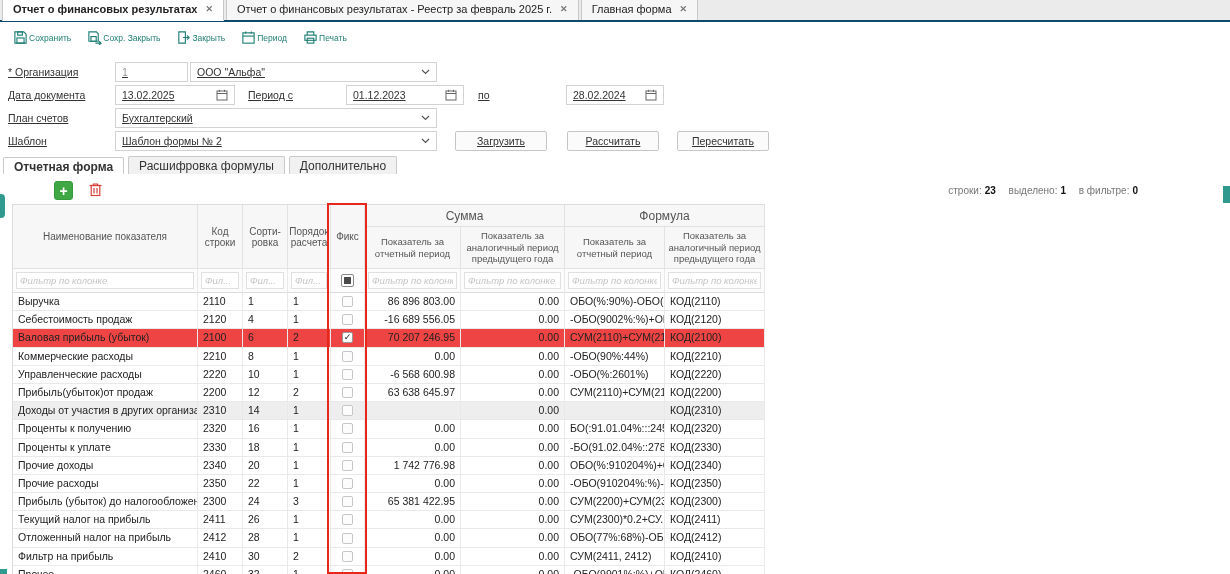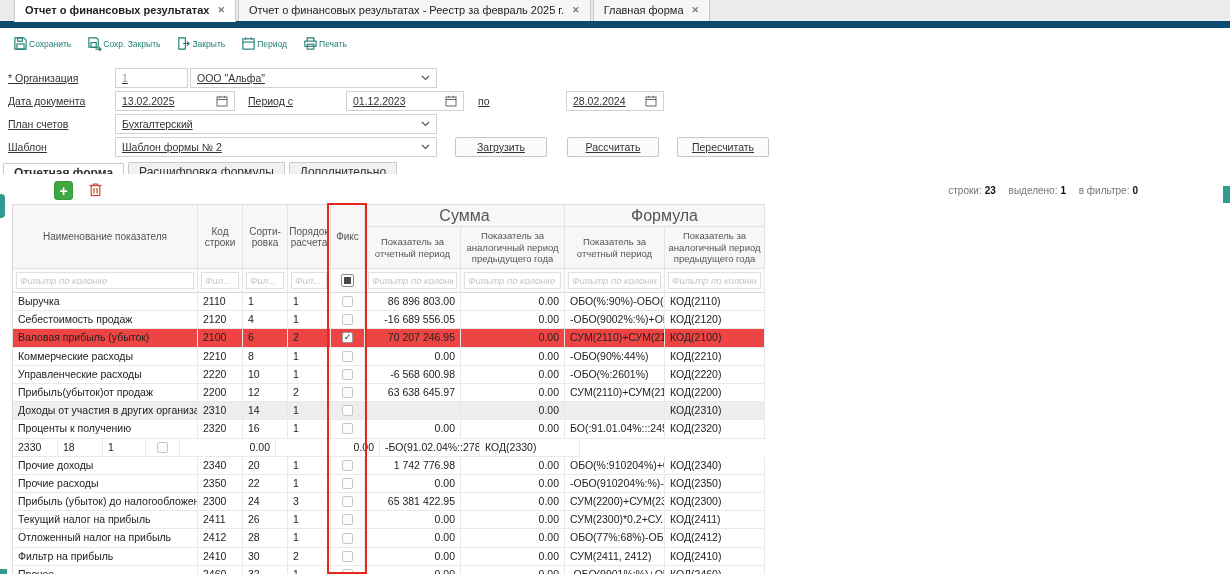--- a/index.html
+++ b/index.html
@@ -2,22 +2,22 @@
 <html><head>
 <meta charset="utf-8">
 <style>
   * { margin:0; padding:0; box-sizing:border-box; }
   html,body { background:#fff; }
   .app {
     position:relative; width:1230px; height:574px; overflow:hidden;
     font-family:"Liberation Sans", sans-serif; background:#fff; color:#333;
   }
   
-  .tabbar { height:28px; background:#ebebeb; border-bottom:7px solid #0c4a6e;
-            display:flex; align-items:flex-end; padding-left:14px; }
+  .tabbar { height:22px; background:#ebebeb; border-bottom:2px solid #0c4a6e;
+            display:flex; align-items:flex-end; padding-left:2px; }
   .wtab { height:24px; display:flex; align-items:center; padding:0 10px;
           background:#f6f6f6; border:1px solid #c8c8c8; border-bottom:none;
           margin-right:2px; font-size:11px; color:#222; border-radius:2px 2px 0 0;
           white-space:nowrap; cursor:default; }
   .wtab.active { background:#fff; margin-bottom:-1px; border-bottom:1px solid #fff; font-weight:bold; }
   .wtab .x { margin-left:8px; font-size:9px; color:#777; font-weight:bold; }
   
   .toolbar { height:30px; display:flex; align-items:center; padding:1px 6px 0 8px; gap:6px; }
   .tbtn { display:flex; flex-direction:row; align-items:center; justify-content:center;
           gap:1px; background:none; border:none; padding:1px 5px; cursor:pointer; }
@@ -60,21 +60,21 @@
   .stats b:last-child { margin-right:0; }
   
   .table { position:absolute; left:12px; top:30px; border-top:1px solid #dcdcdc; border-left:1px solid #dcdcdc; background:#fff; }
   .thead { display:flex; background:#f7f7f7; }
   .th { border-right:1px solid #e2e2e2; border-bottom:1px solid #e2e2e2; color:#555;
         font-size:10px; text-align:center; display:flex; align-items:center; justify-content:center;
         white-space:pre-line; line-height:11px; background:#f7f7f7; }
   .th.tall { height:64px; }
   .gcol { display:flex; flex-direction:column; }
   .ghead { height:22px; border-right:1px solid #e2e2e2; border-bottom:1px solid #e2e2e2;
-           display:flex; align-items:center; justify-content:center; font-size:16px; color:#555; background:#f7f7f7; }
+           display:flex; align-items:center; justify-content:center; font-size:12px; color:#555; background:#f7f7f7; }
   .gsub { display:flex; }
   .th.sub { height:42px; font-size:9.5px; line-height:11.5px; padding:2px; overflow:hidden; }
   .c-name{width:185px}.c-code{width:45px}.c-sort{width:45px}.c-order{width:43px}.c-fix{width:34px}
   .c-sum{width:96px}.c-sum2{width:104px}.c-f1{width:100px}.c-f2{width:100px}
   .frow-filter { display:flex; background:#fcfcfc;justify-content:space-between; }
   .fc { border-right:1px solid #e9e9e9; border-bottom:1px solid #dcdcdc; height:24px; padding:3px;
         display:flex; align-items:center; justify-content:center; }
   .fc input { width:100%; height:17px; border:1px solid #e0e0e0; font-size:9.5px; padding:0 3px;
               font-family:"Liberation Sans",sans-serif; color:#555; }
   .fc input::placeholder { font-style:italic; color:#c4c4c4; }
@@ -420,20 +420,21 @@
     <div class="td c-order">1</div>
     <div class="td c-fix fixcell">
       <span class="cb"></span>
     </div>
     <div class="td c-sum num">0.00</div>
     <div class="td c-sum2 num">0.00</div>
     <div class="td c-f1">БО(:91.01.04%:::245...</div>
     <div class="td c-f2">КОД(2320)</div>
   </div>
           <div class="tr">
+    <div class="td c-name">Проценты к уплате</div>
     <div class="td c-code">2330</div>
     <div class="td c-sort">18</div>
     <div class="td c-order">1</div>
     <div class="td c-fix fixcell">
       <span class="cb"></span>
     </div>
     <div class="td c-sum num">0.00</div>
     <div class="td c-sum2 num">0.00</div>
     <div class="td c-f1">-БО(91.02.04%::278...</div>
     <div class="td c-f2">КОД(2330)</div>

